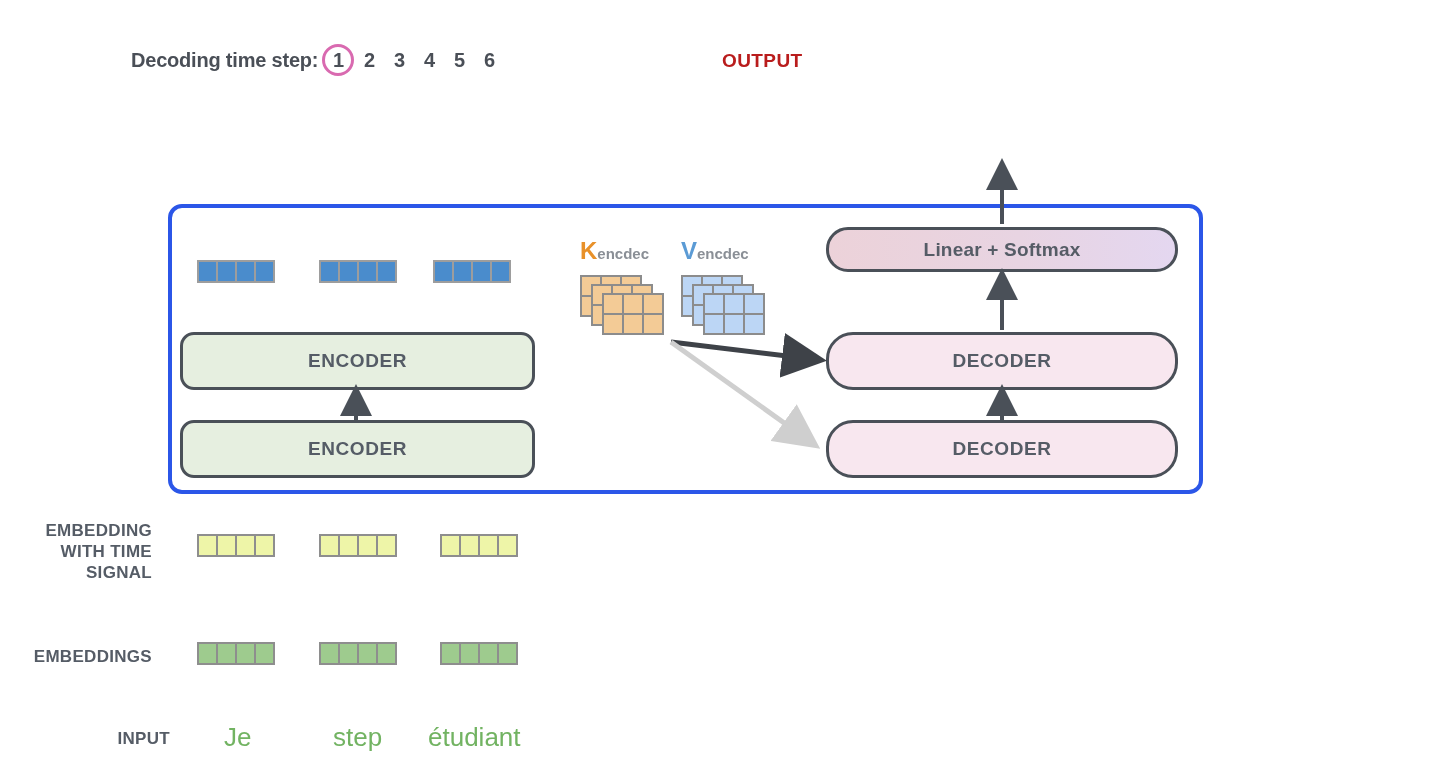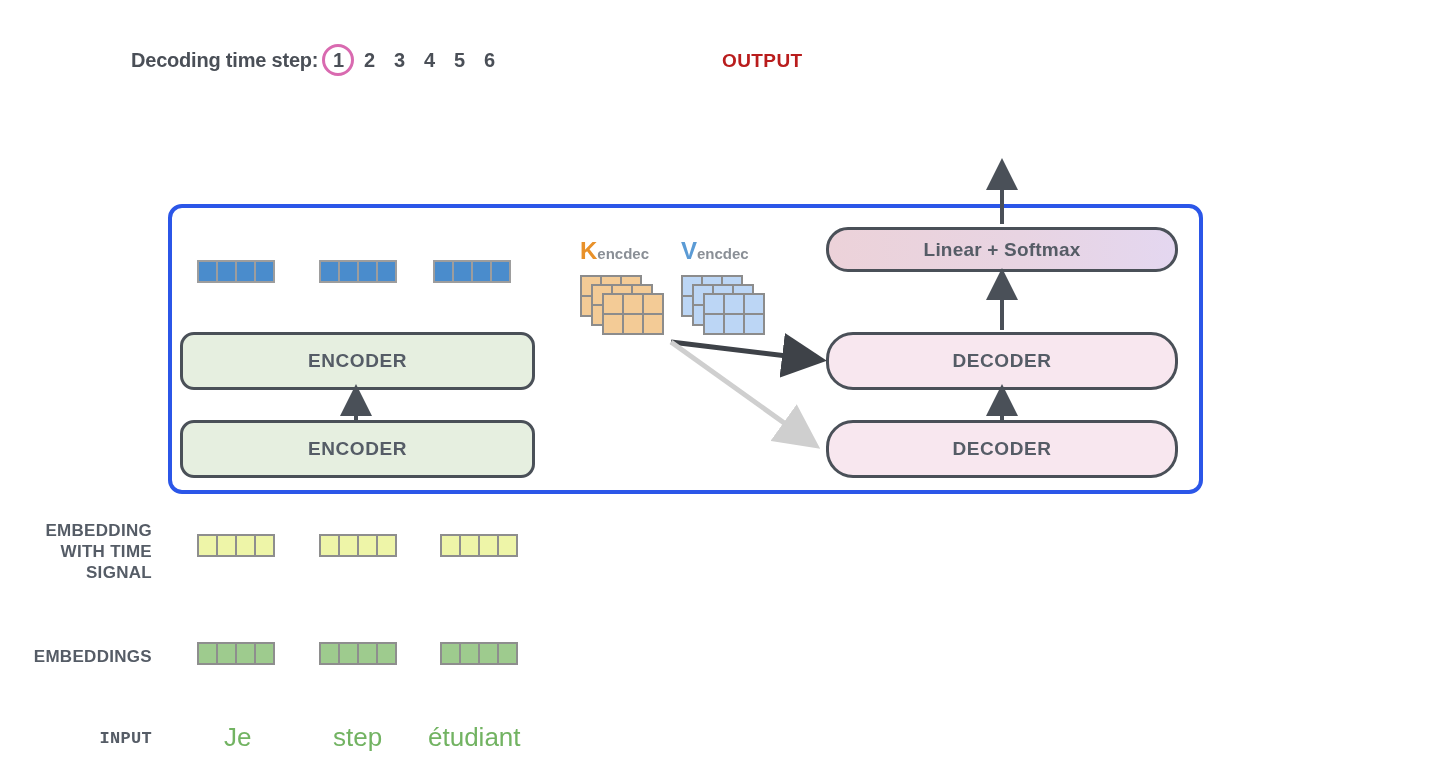--- a/index.html
+++ b/index.html
@@ -236,21 +236,21 @@
   </svg>
 
   <div class="row-label" style="left:0px; top:488px; width:152px;">
     <div>EMBEDDING</div>
     <div>WITH TIME</div>
     <div>SIGNAL</div>
   </div>
 
   <div class="row-label" style="left:0px; top:614px; width:152px;">EMBEDDINGS</div>
 
-  <div class="row-label" style="left:0px; top:696px; width:152px;font-family:Liberation Mono, monospace;">INPUT</div>
+  <div class="row-label" style="left:18px; top:696px; width:152px;">INPUT</div>
 
   <div class="vec yellow" style="left:197px; top:502px;">
     <i class="cell"></i>
       <i class="cell"></i>
       <i class="cell"></i>
       <i class="cell"></i>
   </div>
   <div class="vec yellow" style="left:319px; top:502px;">
     <i class="cell"></i>
       <i class="cell"></i>

